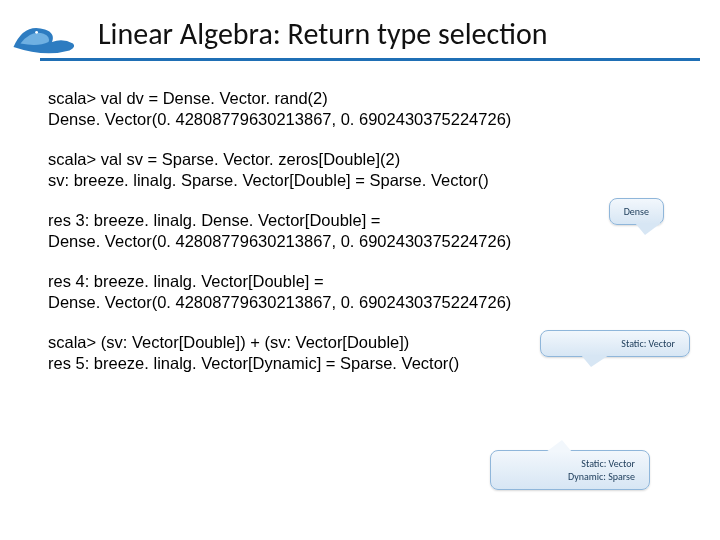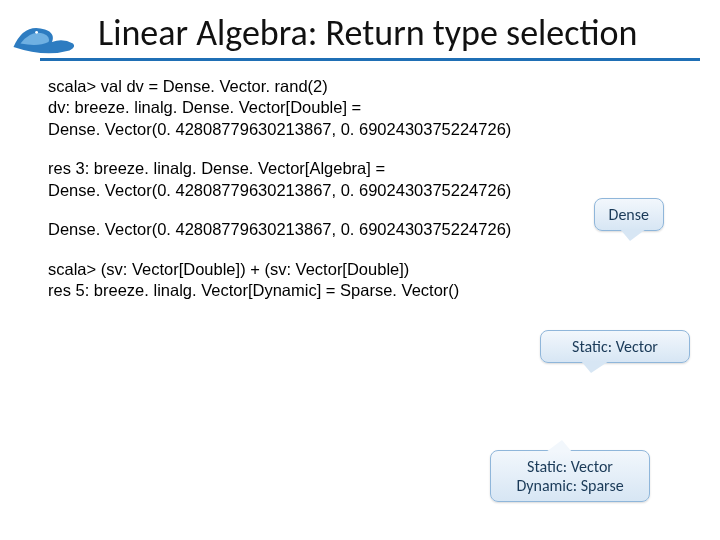--- a/index.html
+++ b/index.html
@@ -17,21 +17,21 @@
     padding: 8px 10px 0 10px;
   }
   .logo {
     width: 70px;
     height: 50px;
     margin-right: 18px;
     position: relative;
   }
   .logo svg { width: 100%; height: 100%; }
   .title {
-    font-size: 36px;
+    font-size: 30px;
     color: #111;
     font-weight: 400;
   }
   .underline {
     position: absolute;
     top: 58px;
     left: 40px;
     right: 20px;
     height: 3px;
     background: #1f6fb5;
@@ -39,30 +39,31 @@
   .content {
     padding: 18px 48px 0 48px;
     font-family: Arial, sans-serif;
     font-size: 16.5px;
     line-height: 1.3;
     color: #000;
   }
   .block {
     margin-bottom: 18px;
     position: relative;
+    margin-top: 12px;
   }
   .callout {
     position: absolute;
     background: linear-gradient(#f2f7fc, #d7e6f4);
     border: 1px solid #8fb6da;
     border-radius: 8px;
     padding: 6px 14px;
-    font-size: 16px;
+    font-size: 10px;
     color: #1a3a58;
-    text-align: center;
+    text-align: right;
     box-shadow: 0 1px 2px rgba(0,0,0,0.15);
   }
   .callout::after {
     content: "";
     position: absolute;
     width: 0; height: 0;
   }
   .c1 { top: 198px; right: 56px; }
   .c1::after {
     left: 25px; bottom: -11px;
@@ -97,31 +98,35 @@
     </svg>
   </div>
   <div class="title">Linear Algebra: Return type selection</div>
 </div>
 <div class="underline"></div>
 
 <div class="content">
 
   <div class="block">
     <div>scala&gt; val dv = Dense. Vector. rand(2)</div>
-    <div>dv: breeze. linalg. Dense. Vector[Double] =</div>
-    <div>Dense. Vector(0. 42808779630213867, 0. 6902430375224726)</div>
-  </div>
-
-
-  <div class="block">
-    <div>res 3: breeze. linalg. Dense. Vector[Algebra] =</div>
     <div>Dense. Vector(0. 42808779630213867, 0. 6902430375224726)</div>
   </div>
 
   <div class="block">
+    <div>scala&gt; val sv = Sparse. Vector. zeros[Double](2)</div>
+    <div>sv: breeze. linalg. Sparse. Vector[Double] = Sparse. Vector()</div>
+  </div>
+
+  <div class="block">
+    <div>res 3: breeze. linalg. Dense. Vector[Double] =</div>
+    <div>Dense. Vector(0. 42808779630213867, 0. 6902430375224726)</div>
+  </div>
+
+  <div class="block">
+    <div>res 4: breeze. linalg. Vector[Double] =</div>
     <div>Dense. Vector(0. 42808779630213867, 0. 6902430375224726)</div>
   </div>
 
   <div class="block">
     <div>scala&gt; (sv: Vector[Double]) + (sv: Vector[Double])</div>
     <div>res 5: breeze. linalg. Vector[Dynamic] = Sparse. Vector()</div>
   </div>
 
 </div>
 

